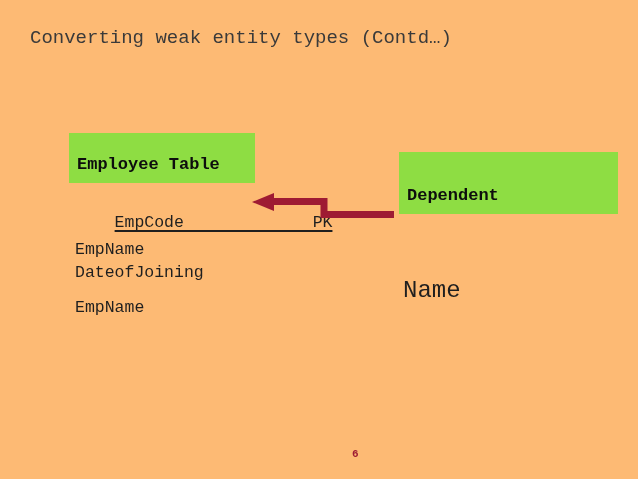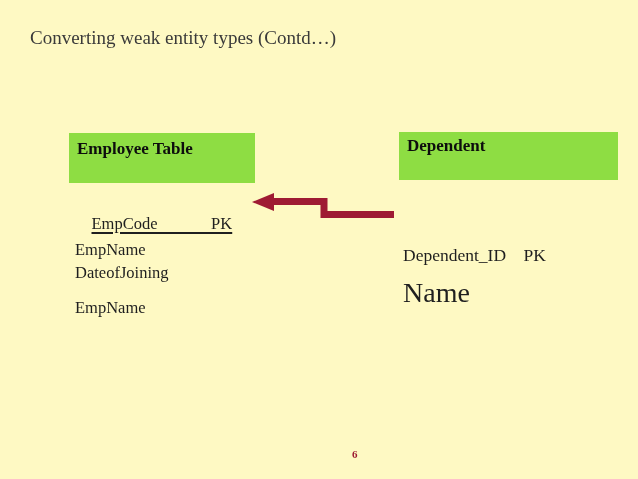--- a/index.html
+++ b/index.html
@@ -1,53 +1,53 @@
 <!DOCTYPE html>
 <html style="--header-green: #8EDD43; --arrow-red: #9E1B33;"><head>
 <meta charset="utf-8">
 <style>
   html, body { margin: 0; padding: 0; background: #ffffff; }
   .slide {
     position: relative;
     width: 638px;
     height: 479px;
-    background: #fef9c3;
-    font-family: Liberation Serif, serif;
+    background: #fdba74;
+    font-family: Liberation Mono, monospace;
     overflow: hidden;
   }
   .title {
     position: absolute;
     left: 30px;
     top: 27px;
     font-size: 19px;
     color: #3a3a3a;
     white-space: pre;
   }
   .hdr-box {
     position: absolute;
     background: var(--header-green, #8EDD43);
     display: flex;
     align-items: flex-end;
     box-sizing: border-box;
-    padding: 24px 8px;
+    padding: 9px 8px;
     font-weight: bold;
     font-size: 17px;
     color: #0d0d0d;
     text-align: center;
   }
   .emp-box { left: 69px; top: 133px; width: 186px; height: 50px; }
-  .dep-box { left: 399px; top: 132px; width: 219px; height: 38px; }
+  .dep-box { left: 399px; top: 152px; width: 219px; height: 62px; }
   .row {
     position: absolute;
     white-space: pre;
     color: #1f1f1f;
   }
   .emp-row { left: 75px; font-size: 16.5px; }
   .dep-row { left: 403px; font-size: 17.5px; }
-  .dep-row.big { font-size: 28px; }
+  .dep-row.big { font-size: 24px; }
   .u {
     text-decoration: underline;
     text-underline-offset: 3px;
     text-decoration-thickness: 1.5px;
     text-decoration-color: #1f1f1f;
     margin-top: 8px;
   }
   .arrow-svg {
     position: absolute;
     left: 0;
@@ -76,21 +76,20 @@
   <div class="row emp-row" style="top:194px">
     <span class="u">EmpCode             PK</span>
   </div>
   <div class="row emp-row" style="top:240px">EmpName</div>
   <div class="row emp-row" style="top:263px">DateofJoining</div>
   <div class="row emp-row" style="top:298px">EmpName</div>
 
   <div class="hdr-box dep-box">
     <span>Dependent</span>
   </div>
-  <div class="row dep-row" style="top:245px">Dependent_ID    PK</div>
   <div class="row dep-row big" style="top:277px">Name</div>
 
   <svg class="arrow-svg" width="638" height="479" viewBox="0 0 638 479">
     <polyline points="394,214.5 324,214.5 324,201.5 272,201.5" fill="none" style="stroke: var(--arrow-red, #9E1B33);" stroke-width="7" stroke-linejoin="miter"></polyline>
     <polygon points="252,202 274,193 274,211" style="fill: var(--arrow-red, #9E1B33);"></polygon>
   </svg>
 
   <div class="pagenum">6</div>
 
 </div>

